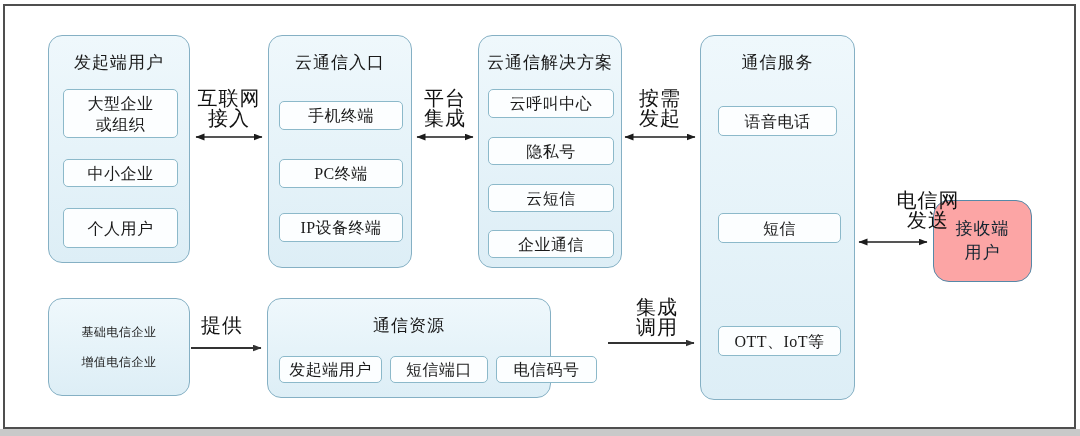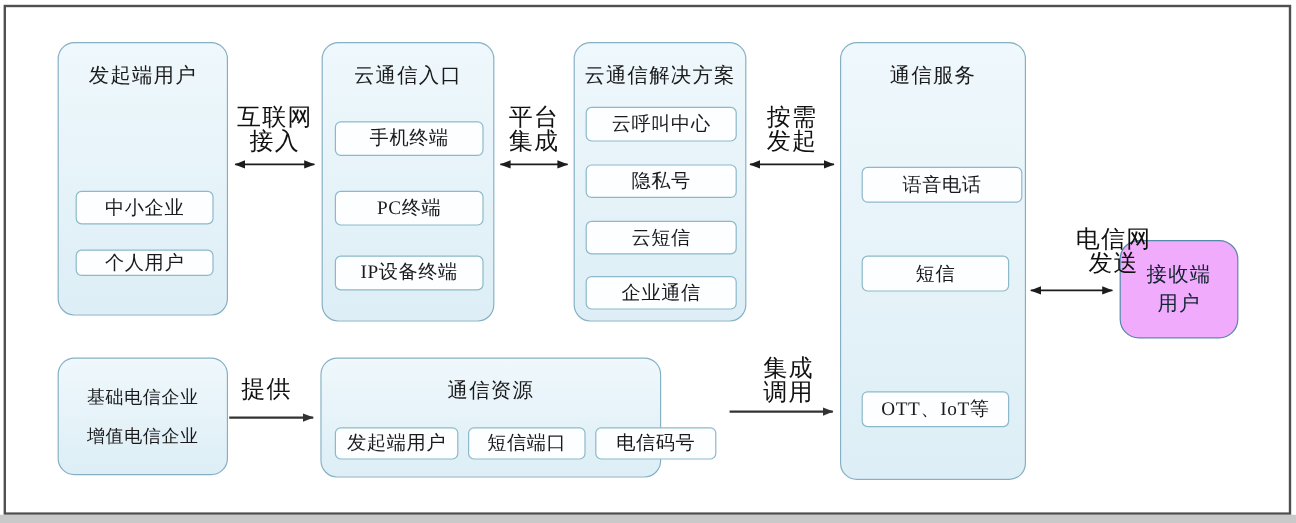--- a/index.html
+++ b/index.html
@@ -26,30 +26,30 @@
   }
   .item{
     position:absolute;box-sizing:border-box;
     border:1px solid #8cb9ca;border-radius:5px;background:#fcfeff;
     display:flex;align-items:center;justify-content:center;
     font-size:16px;letter-spacing:0.5px;white-space:pre-line;text-align:center;
     line-height:21px;color:#1a1a1a;
   }
   .receiver{
     position:absolute;box-sizing:border-box;
-    border:1.5px solid #5589a8;border-radius:16px;background:#f0abfc;
+    border:1.5px solid #5589a8;border-radius:16px;background:#fca5a5;
     display:flex;align-items:center;justify-content:center;
     font-size:17px;letter-spacing:1px;white-space:pre-line;text-align:center;
     line-height:24px;color:#122430;
   }
   .plain-lines{
     position:absolute;box-sizing:border-box;
     display:flex;flex-direction:column;align-items:center;justify-content:center;gap:13px;
   }
-  .plain-line{font-size:15px;letter-spacing:0.5px;color:#1a1a1a;}
+  .plain-line{font-size:12px;letter-spacing:0.5px;color:#1a1a1a;}
   .conn-label{
     position:absolute;transform:translateX(-50%);
     font-size:20px;line-height:20px;letter-spacing:1px;
     text-align:center;white-space:pre-line;color:#111111;
   }
   .arrows{position:absolute;left:0;top:0;pointer-events:none;}
 </style>
 </head>
 <body>
 
@@ -70,42 +70,44 @@
     <line x1="196" y1="137" x2="262" y2="137" stroke="#1c1c1c" stroke-width="1.6" marker-start="url(#ah)" marker-end="url(#ah)"></line>
     <line x1="417" y1="137" x2="473" y2="137" stroke="#1c1c1c" stroke-width="1.6" marker-start="url(#ah)" marker-end="url(#ah)"></line>
     <line x1="625" y1="137" x2="695" y2="137" stroke="#1c1c1c" stroke-width="1.6" marker-start="url(#ah)" marker-end="url(#ah)"></line>
     <line x1="859" y1="242" x2="927" y2="242" stroke="#1c1c1c" stroke-width="1.6" marker-start="url(#ah)" marker-end="url(#ah)"></line>
     <line x1="191" y1="348" x2="261" y2="348" stroke="#333333" stroke-width="1.8" marker-end="url(#ah2)"></line>
     <line x1="608" y1="343" x2="694" y2="343" stroke="#333333" stroke-width="1.8" marker-end="url(#ah2)"></line>
   </svg>
 
   <div class="group" style="left:48px;top:35px;width:142px;height:228px">
     <div class="group-title">发起端用户</div>
+    <div class="item" style="left:14px;top:53px;width:115px;height:49px">大型企业
+或组织</div>
     <div class="item" style="left:14px;top:123px;width:115px;height:28px">中小企业</div>
-    <div class="item" style="left:14px;top:172px;width:115px;height:22px">个人用户</div>
+    <div class="item" style="left:14px;top:172px;width:115px;height:40px">个人用户</div>
   </div>
 
   <div class="group" style="left:478px;top:35px;width:144px;height:233px">
     <div class="group-title">云通信解决方案</div>
     <div class="item" style="left:9px;top:53px;width:126px;height:29px">云呼叫中心</div>
     <div class="item" style="left:9px;top:101px;width:126px;height:28px">隐私号</div>
     <div class="item" style="left:9px;top:148px;width:126px;height:28px">云短信</div>
     <div class="item" style="left:9px;top:194px;width:126px;height:28px">企业通信</div>
   </div>
 
   <div class="group" style="left:268px;top:35px;width:144px;height:233px">
     <div class="group-title">云通信入口</div>
     <div class="item" style="left:10px;top:65px;width:124px;height:29px">手机终端</div>
     <div class="item" style="left:10px;top:123px;width:124px;height:29px">PC终端</div>
     <div class="item" style="left:10px;top:177px;width:124px;height:29px">IP设备终端</div>
   </div>
 
   <div class="group" style="left:700px;top:35px;width:155px;height:365px">
     <div class="group-title">通信服务</div>
-    <div class="item" style="left:17px;top:103px;width:134px;height:30px">语音电话</div>
+    <div class="item" style="left:17px;top:70px;width:119px;height:30px">语音电话</div>
     <div class="item" style="left:17px;top:177px;width:123px;height:30px">短信</div>
     <div class="item" style="left:17px;top:290px;width:123px;height:30px">OTT、IoT等</div>
   </div>
 
   <div class="receiver" style="left:933px;top:200px;width:99px;height:82px">接收端
 用户</div>
 
   <div class="group plain-lines" style="left:48px;top:298px;width:142px;height:98px">
     <div class="plain-line">基础电信企业</div>
     <div class="plain-line">增值电信企业</div>

